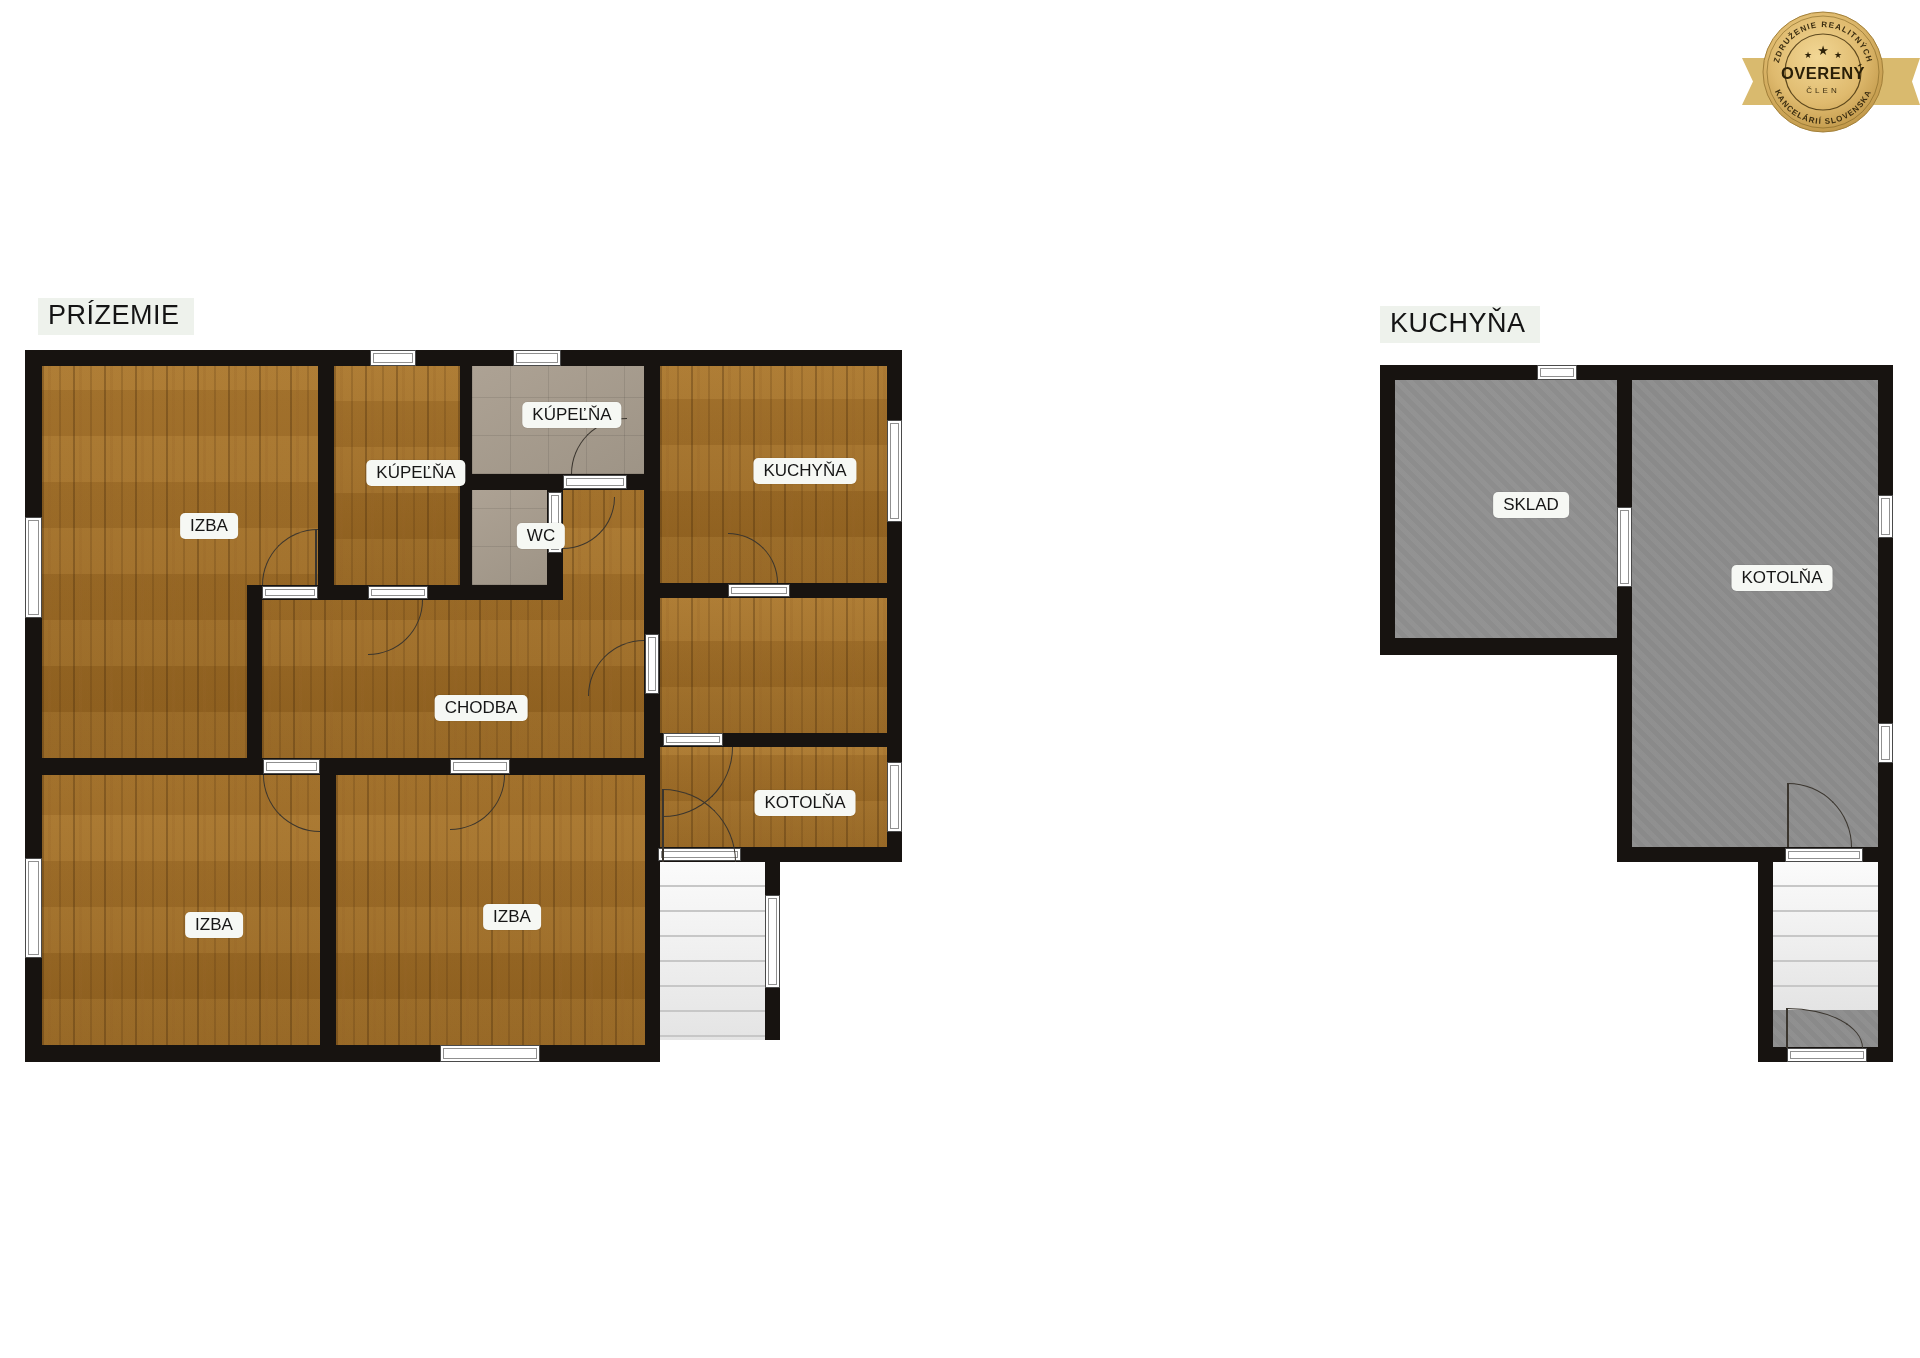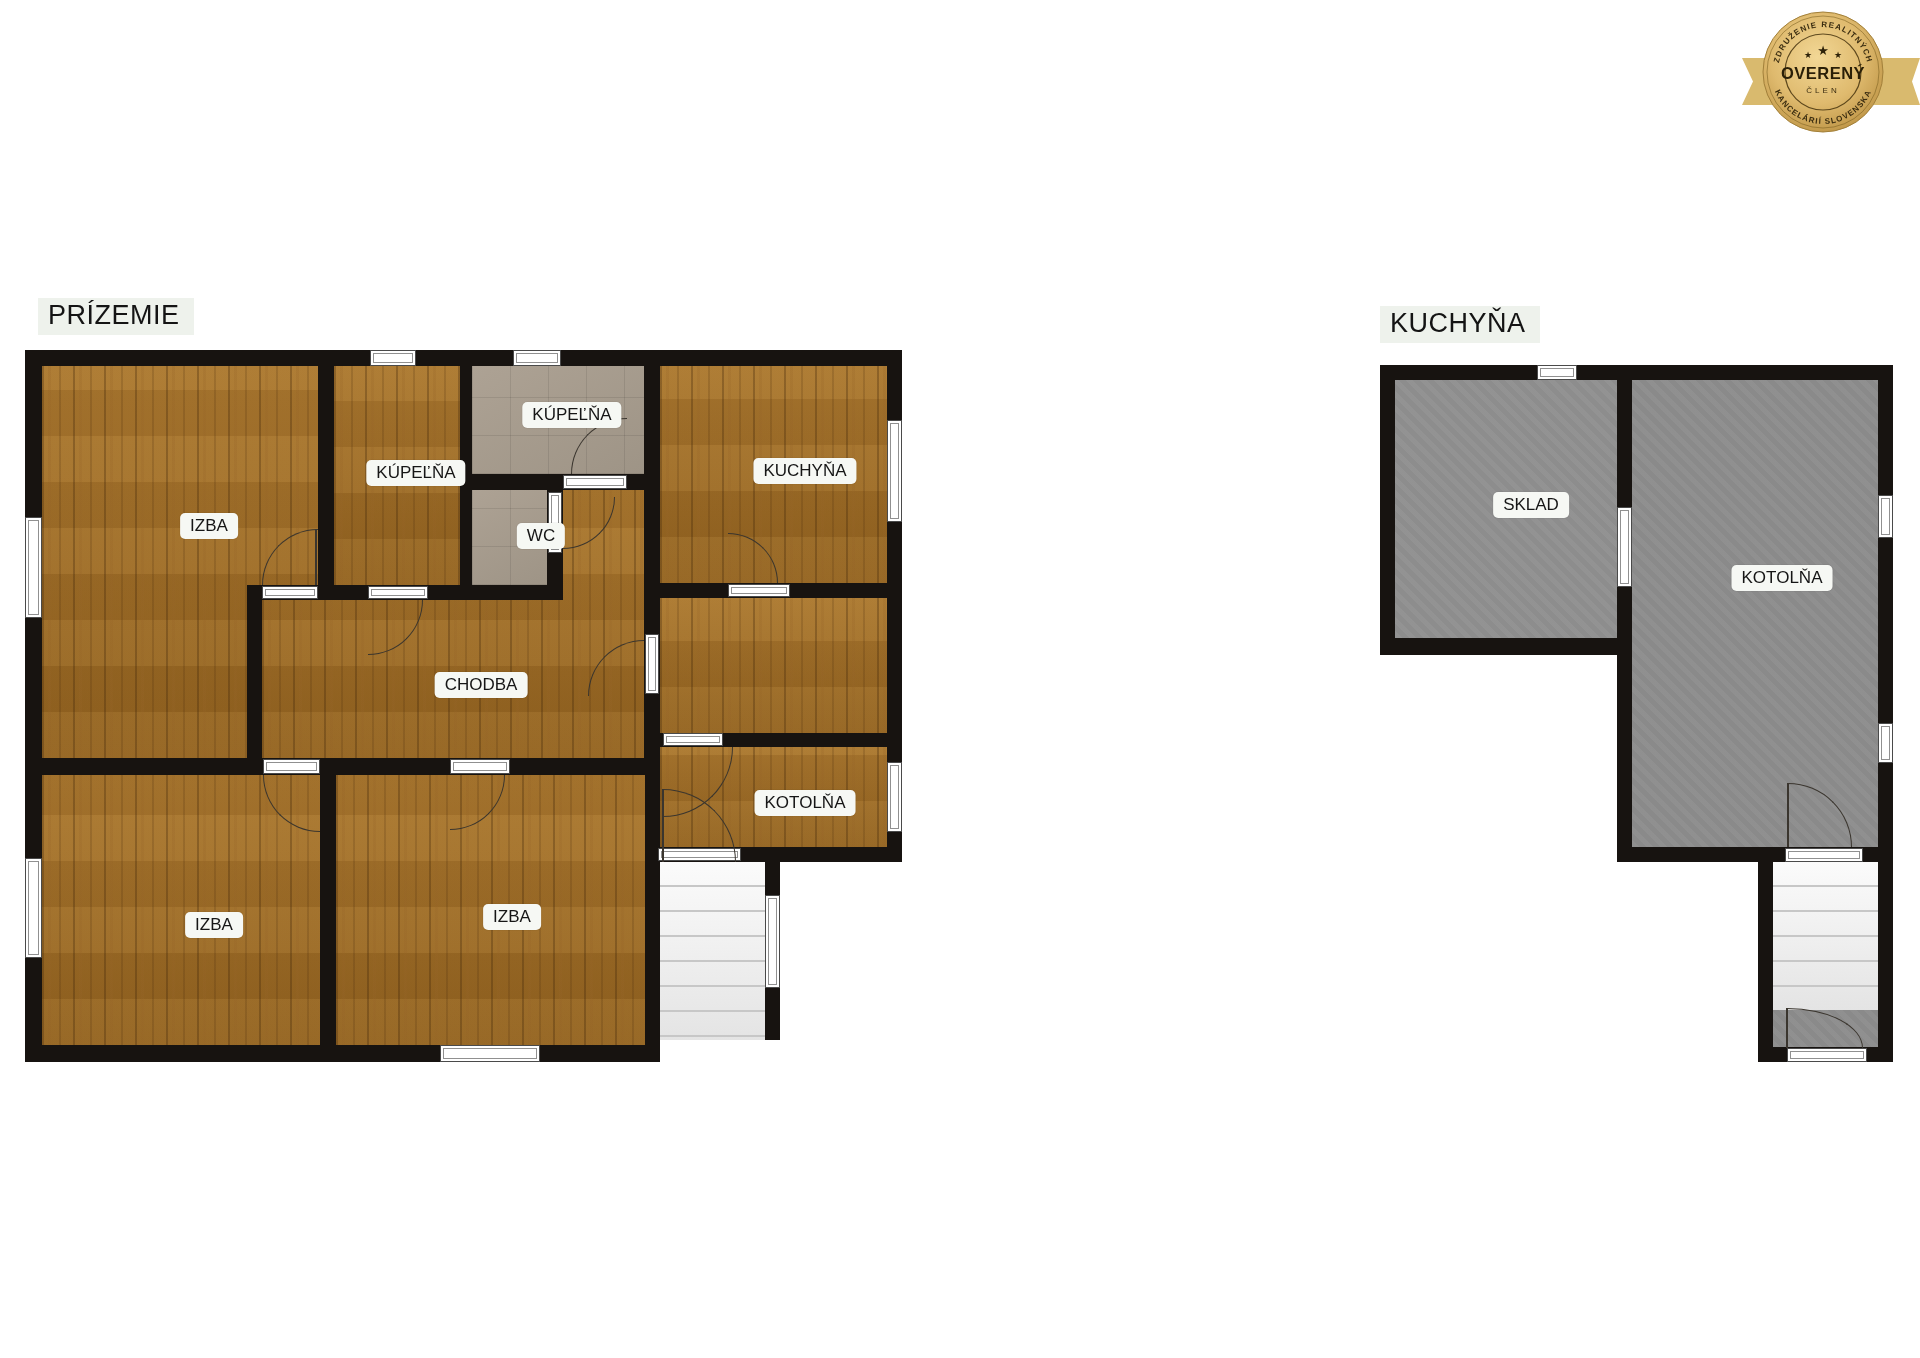--- a/index.html
+++ b/index.html
@@ -97,21 +97,21 @@
   <div class="arc tr" style="left:663px;top:789px;width:73px;height:73px;"></div>
   <div class="leaf" style="left:662px;top:789px;width:2px;height:73px;"></div>
   <div class="arc bl" style="left:263px;top:775px;width:57px;height:57px;"></div>
   <div class="arc br" style="left:450px;top:775px;width:55px;height:55px;"></div>
 
   <div class="rlabel" style="left:178px;top:526px;">IZBA</div>
   <div class="rlabel" style="left:385px;top:473px;">KÚPEĽŇA</div>
   <div class="rlabel" style="left:541px;top:415px;">KÚPEĽŇA</div>
   <div class="rlabel" style="left:510px;top:536px;">WC</div>
   <div class="rlabel" style="left:774px;top:471px;">KUCHYŇA</div>
-  <div class="rlabel" style="left:450px;top:685px;text-align:center;">CHODBA</div>
+  <div class="rlabel" style="left:450px;top:708px;text-align:center;">CHODBA</div>
   <div class="rlabel" style="left:774px;top:803px;">KOTOLŇA</div>
   <div class="rlabel" style="left:183px;top:925px;">IZBA</div>
   <div class="rlabel" style="left:481px;top:917px;">IZBA</div>
 
   <div class="ptitle" style="left:1380px;top:306px;">KUCHYŇA</div>
 
   <div class="wall" style="left:1380px;top:365px;width:513px;height:290px;"></div>
   <div class="wall" style="left:1617px;top:365px;width:276px;height:497px;"></div>
   <div class="wall" style="left:1878px;top:862px;width:15px;height:200px;"></div>
   <div class="wall" style="left:1758px;top:862px;width:15px;height:200px;"></div>

